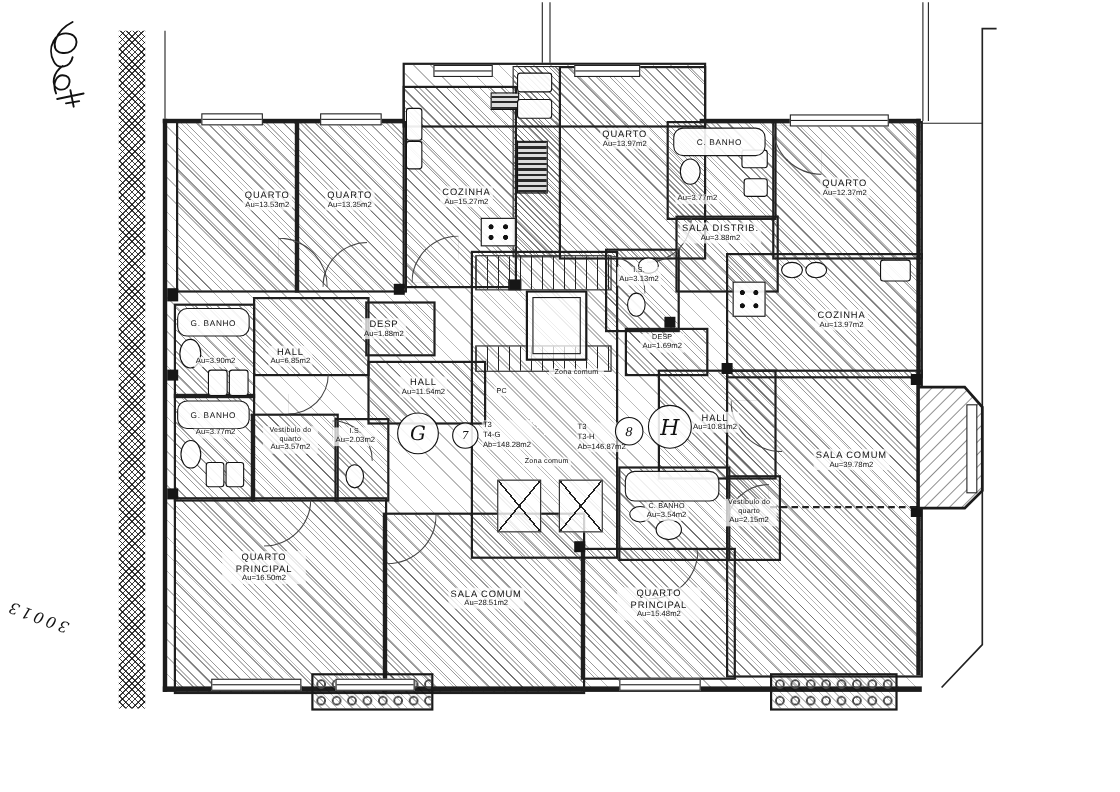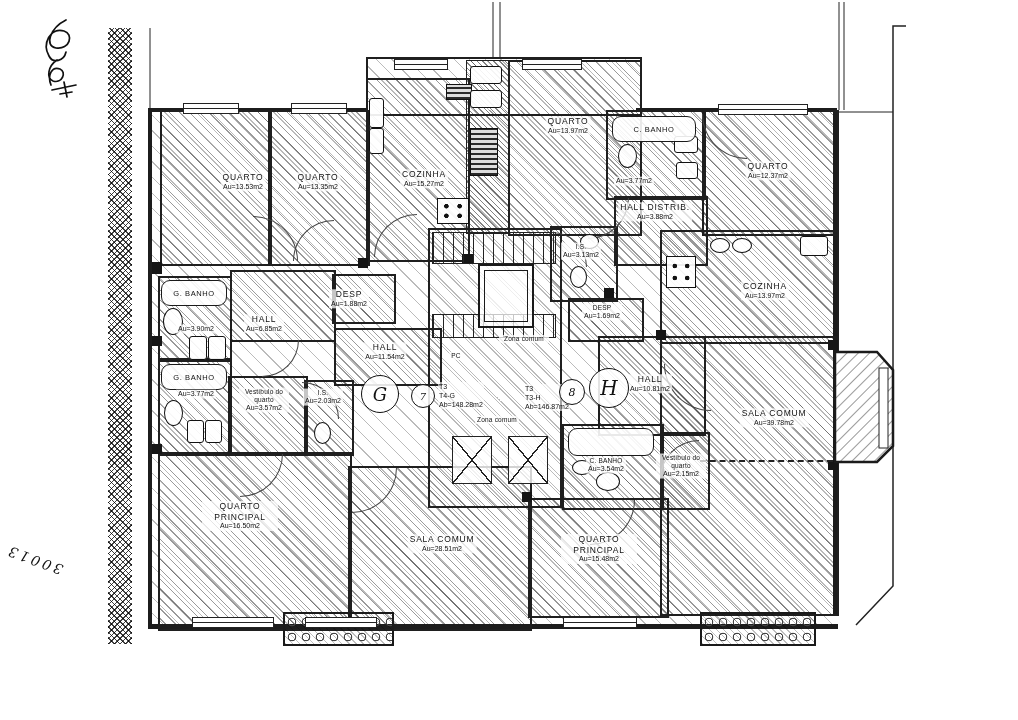--- a/index.html
+++ b/index.html
@@ -245,21 +245,21 @@
     <span class="ar">Au=13.97m2</span>
     </div>
   <div class="lbl sm" style="left:634px;top:181px;">
     <span class="ar">Au=3.77m2</span>
     </div>
   <div class="lbl" style="left:768px;top:171px;">
     <span class="nm">QUARTO</span>
     <span class="ar">Au=12.37m2</span>
     </div>
   <div class="lbl" style="left:655px;top:212px;">
-    <span class="nm">HALL DISTRIB.</span>
+    <span class="nm">SALA DISTRIB.</span>
     <span class="ar">Au=3.88m2</span>
     </div>
   <div class="lbl sm" style="left:581px;top:251px;">
     <span class="nm">I.S.</span>
     <span class="ar">Au=3.13m2</span>
     </div>
   <div class="lbl sm" style="left:602px;top:312px;">
     <span class="nm">DESP</span>
     <span class="ar">Au=1.69m2</span>
     </div>

